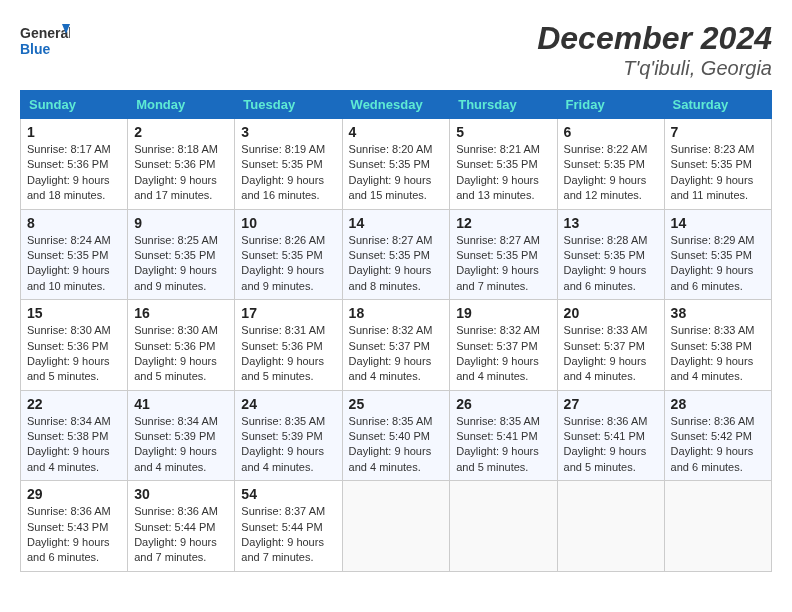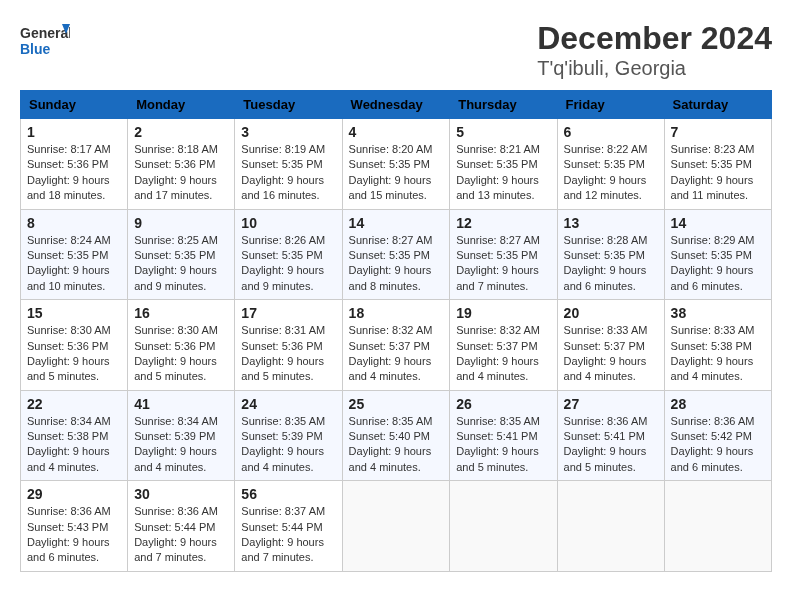--- a/index.html
+++ b/index.html
@@ -14,39 +14,40 @@
       display: flex;
       justify-content: space-between;
       align-items: flex-start;
       margin-bottom: 10px;
     }
     .logo {
       display: flex;
       align-items: center;
     }
     .title-area {
-      text-align: left;
+      text-align: right;
+      font-style: italic;
     }
     .month-title {
       font-size: 32px;
       font-weight: bold;
       color: #333;
     }
     .location {
       font-size: 20px;
       color: #555;
     }
     .calendar {
       width: 100%;
       border-collapse: collapse;
       font-size: 11px;
     }
     .calendar th {
       background: #1a6bbf;
-      color: #000000;
+      color: #5eead4;
       text-align: left;
       padding: 6px 8px;
       font-size: 13px;
       font-weight: bold;
       border: 1px solid #1a6bbf;
     }
     .calendar td {
       border: 1px solid #ccc;
       vertical-align: top;
       padding: 5px 6px;
@@ -226,21 +227,21 @@
       <tr>
         <td>
           <span class="day-number">29</span>
           <span class="day-info">Sunrise: 8:36 AM<br>Sunset: 5:43 PM<br>Daylight: 9 hours and 6 minutes.</span>
         </td>
         <td>
           <span class="day-number">30</span>
           <span class="day-info">Sunrise: 8:36 AM<br>Sunset: 5:44 PM<br>Daylight: 9 hours and 7 minutes.</span>
         </td>
         <td>
-          <span class="day-number">56</span>
+          <span class="day-number">54</span>
           <span class="day-info">Sunrise: 8:37 AM<br>Sunset: 5:44 PM<br>Daylight: 9 hours and 7 minutes.</span>
         </td>
         <td class="empty-cell"></td>
         <td class="empty-cell"></td>
         <td class="empty-cell"></td>
         <td class="empty-cell"></td>
       </tr>
     </tbody>
 </table>
 

